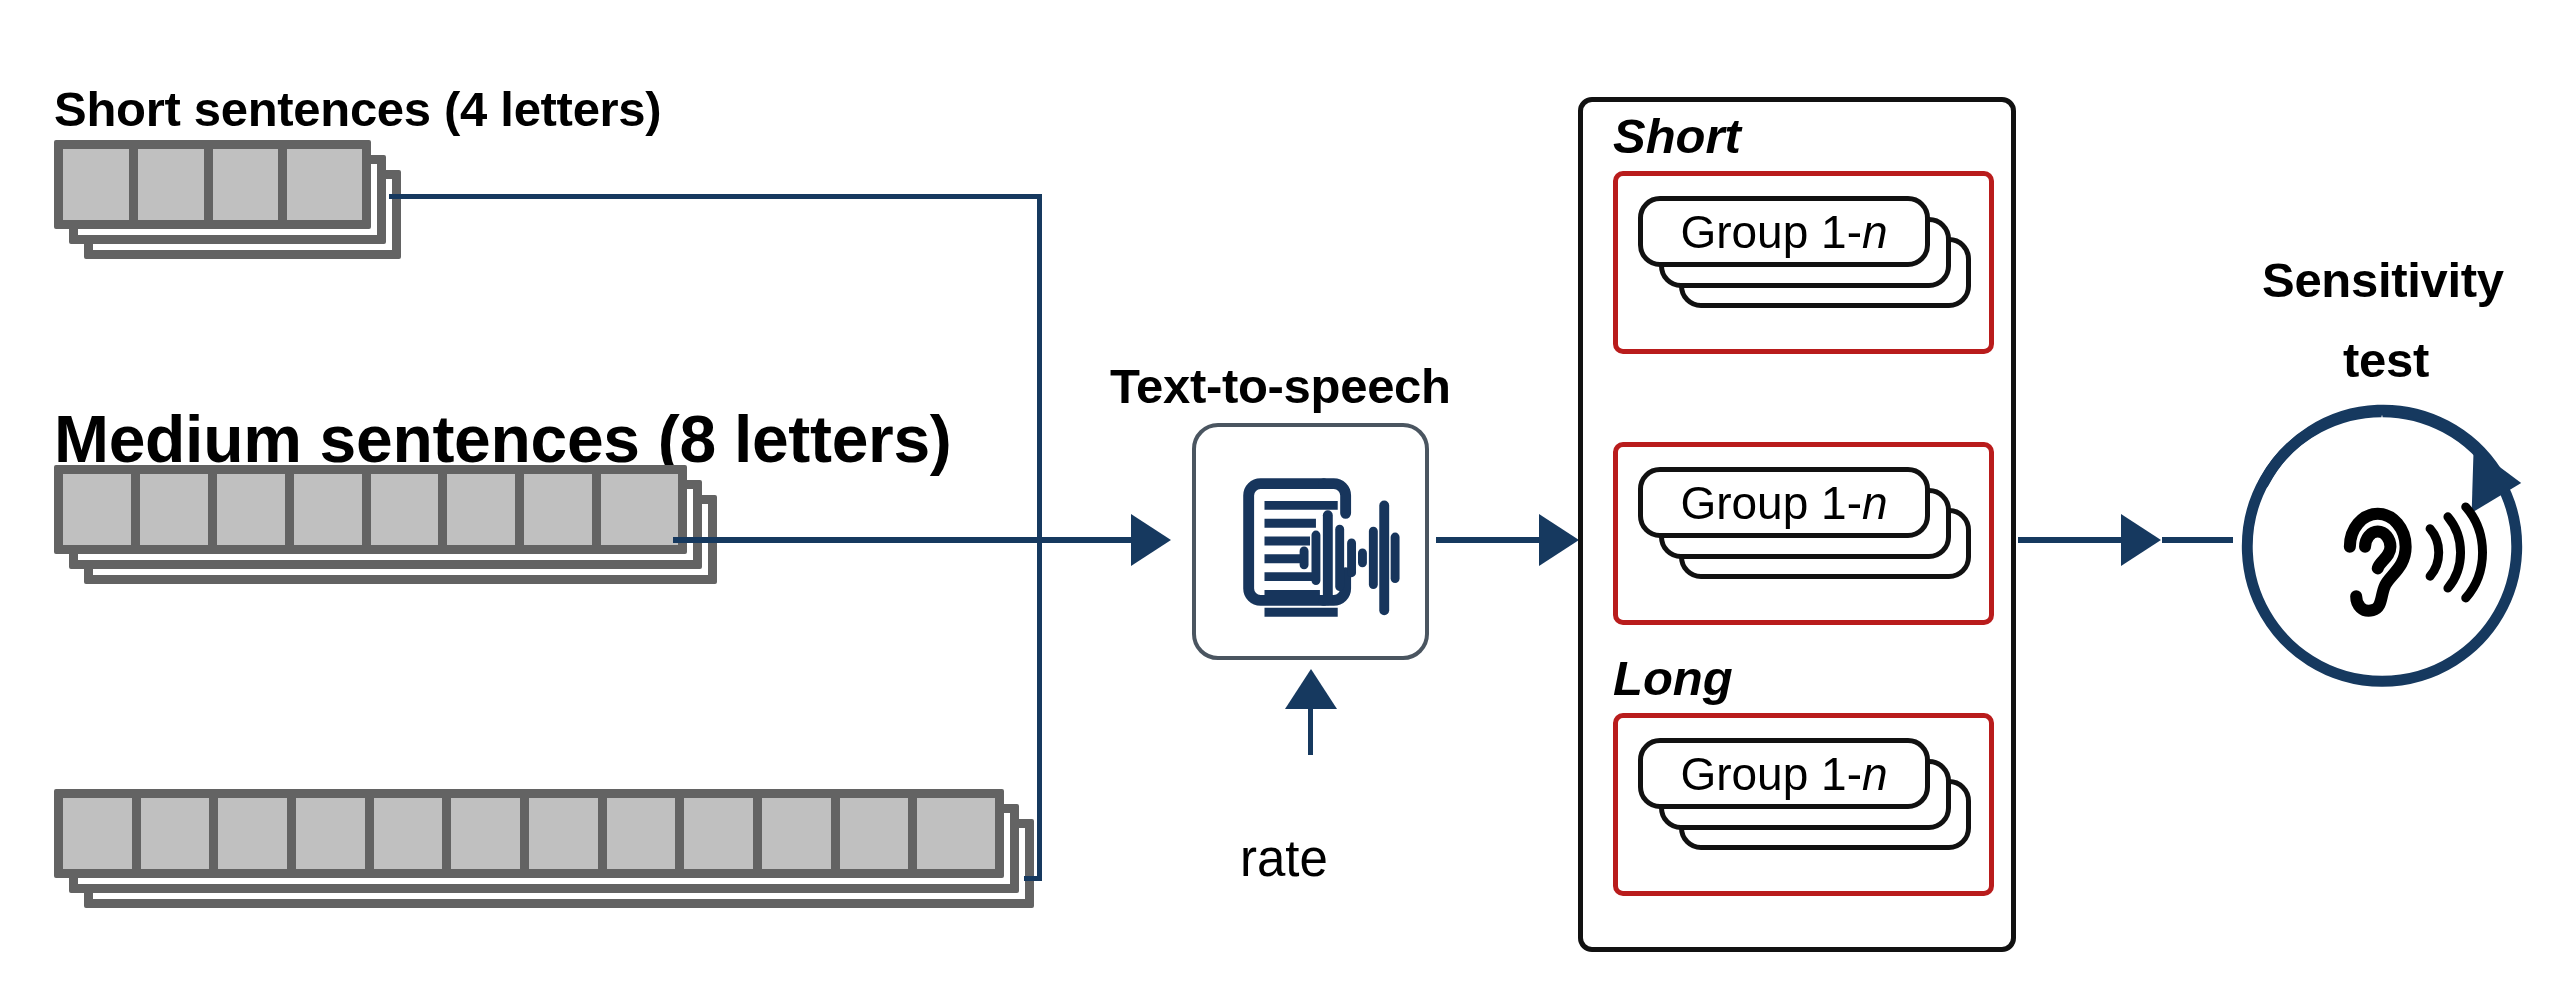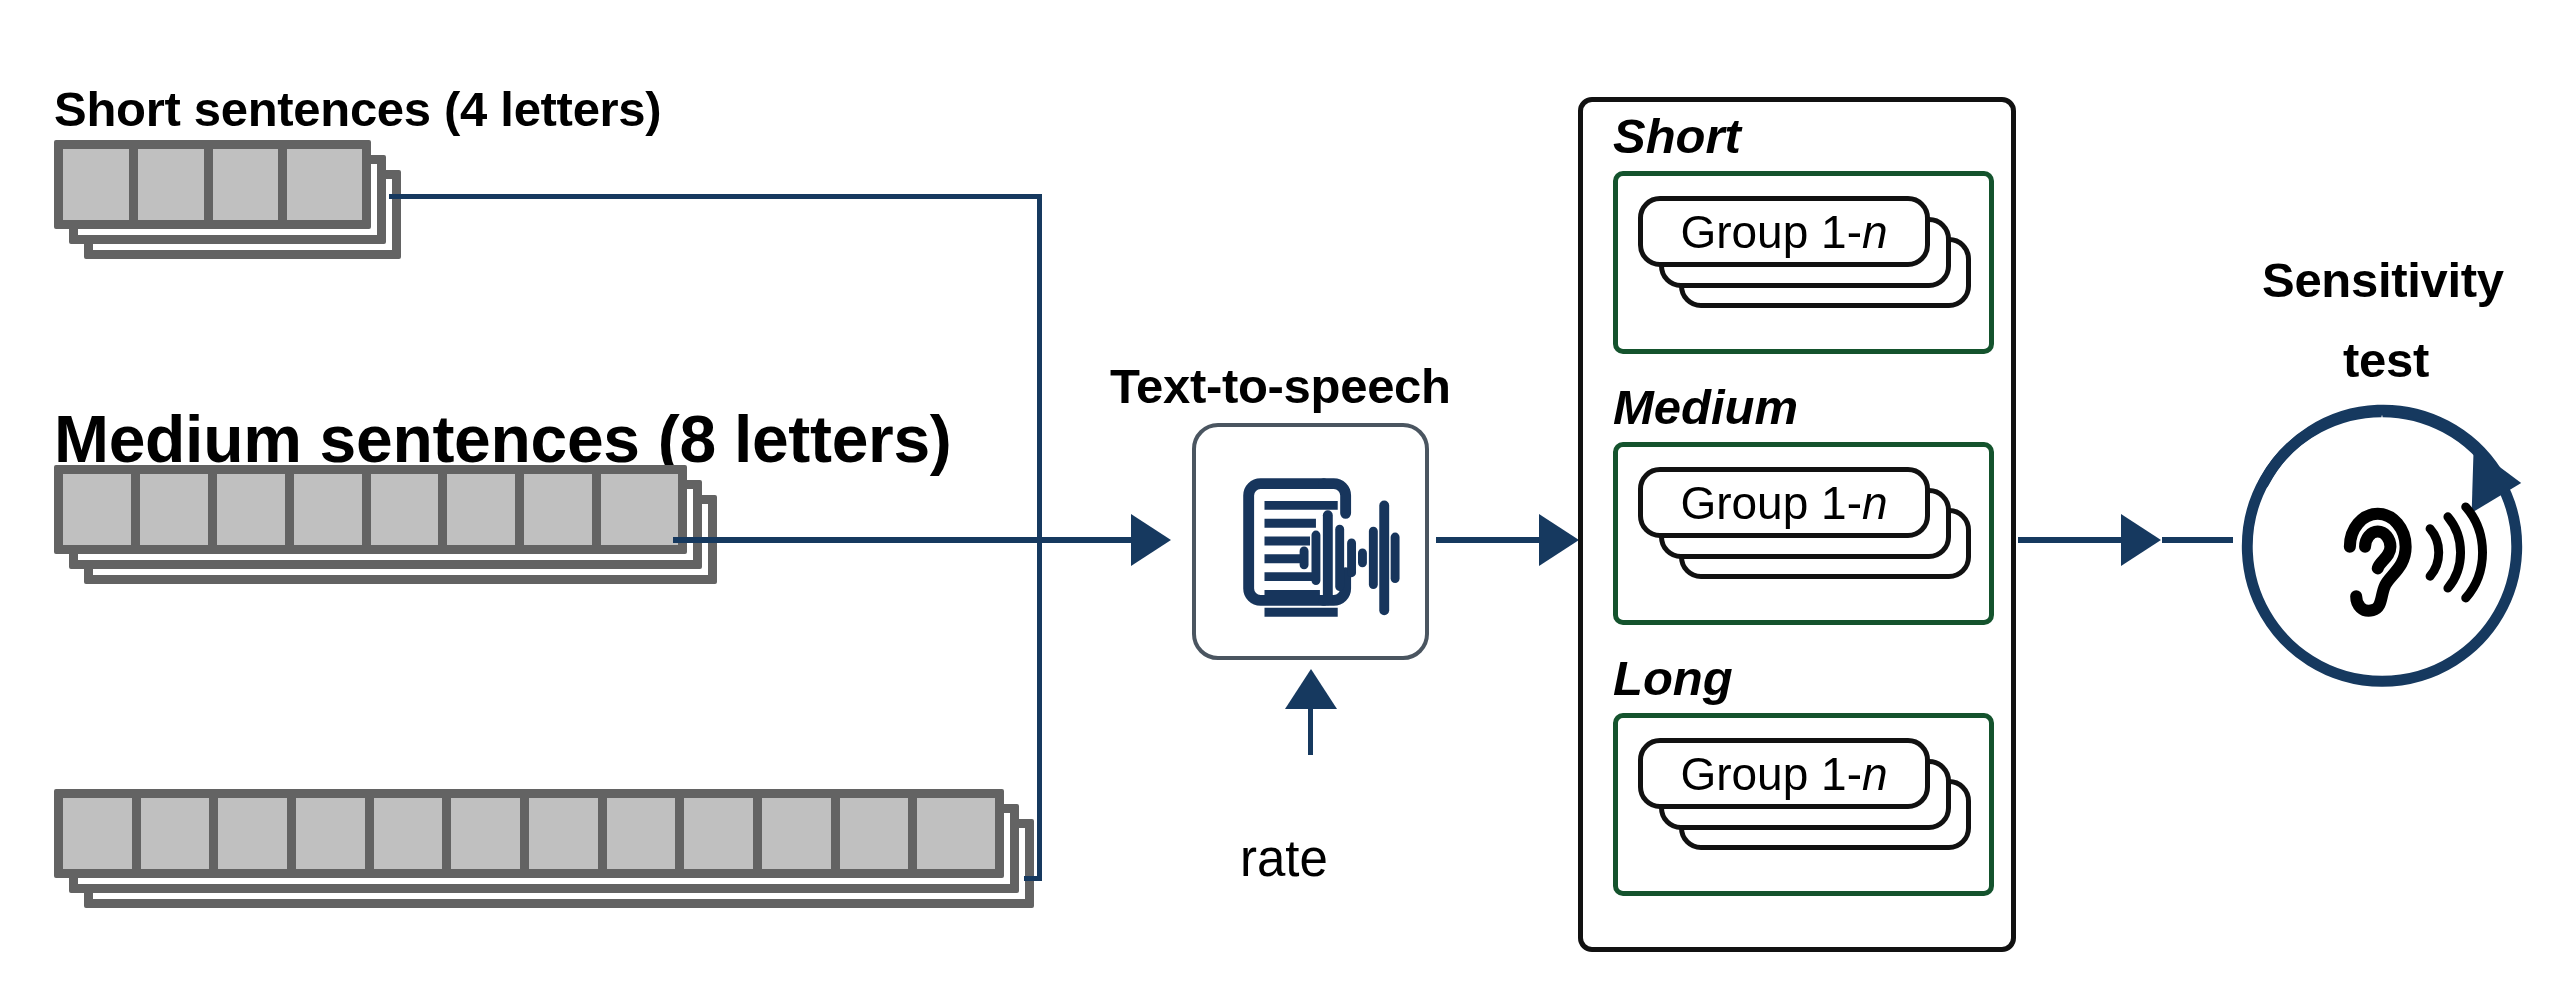--- a/index.html
+++ b/index.html
@@ -57,21 +57,21 @@
     border-radius:26px;box-sizing:border-box;
     display:flex;align-items:center;justify-content:center;
   }
 
   
   .cs-outer{
     position:absolute;background:#ffffff;border:5px solid #111111;
     border-radius:14px;box-sizing:border-box;
   }
   .cs-group{
-    position:absolute;background:#ffffff;border:5px solid #14532d;
+    position:absolute;background:#ffffff;border:5px solid #b91c1c;
     border-radius:10px;box-sizing:border-box;
   }
   .cs-chip{
     position:absolute;background:#ffffff;border:5px solid #111111;
     border-radius:22px;box-sizing:border-box;
   }
   .cs-chip-top{
     display:flex;align-items:center;justify-content:center;
     font-size:46px;color:#000;font-weight:normal;
     font-family:"Liberation Sans","DejaVu Sans",sans-serif;
@@ -197,21 +197,20 @@
     <div class="cs-title" style="left:30px;top:6px;font-size:49px;">Short</div>
     <div class="cs-group" style="left:30px;top:69px;width:381px;height:183px;">
       <div class="cs-chip" style="left:61px;top:61px;width:292px;height:71px;"></div>
       <div class="cs-chip" style="left:41px;top:41px;width:292px;height:71px;"></div>
       <div class="cs-chip cs-chip-top" style="left:20px;top:20px;width:292px;height:71px;">
         <span>Group 1-</span>
           <i>n</i>
       </div>
     </div>
 
-    <div class="cs-title" style="left:30px;top:277px;font-size:49px;">Medium</div>
     <div class="cs-group" style="left:30px;top:340px;width:381px;height:183px;">
       <div class="cs-chip" style="left:61px;top:61px;width:292px;height:71px;"></div>
       <div class="cs-chip" style="left:41px;top:41px;width:292px;height:71px;"></div>
       <div class="cs-chip cs-chip-top" style="left:20px;top:20px;width:292px;height:71px;">
         <span>Group 1-</span>
           <i>n</i>
       </div>
     </div>
 
     <div class="cs-title" style="left:30px;top:548px;font-size:49px;">Long</div>

